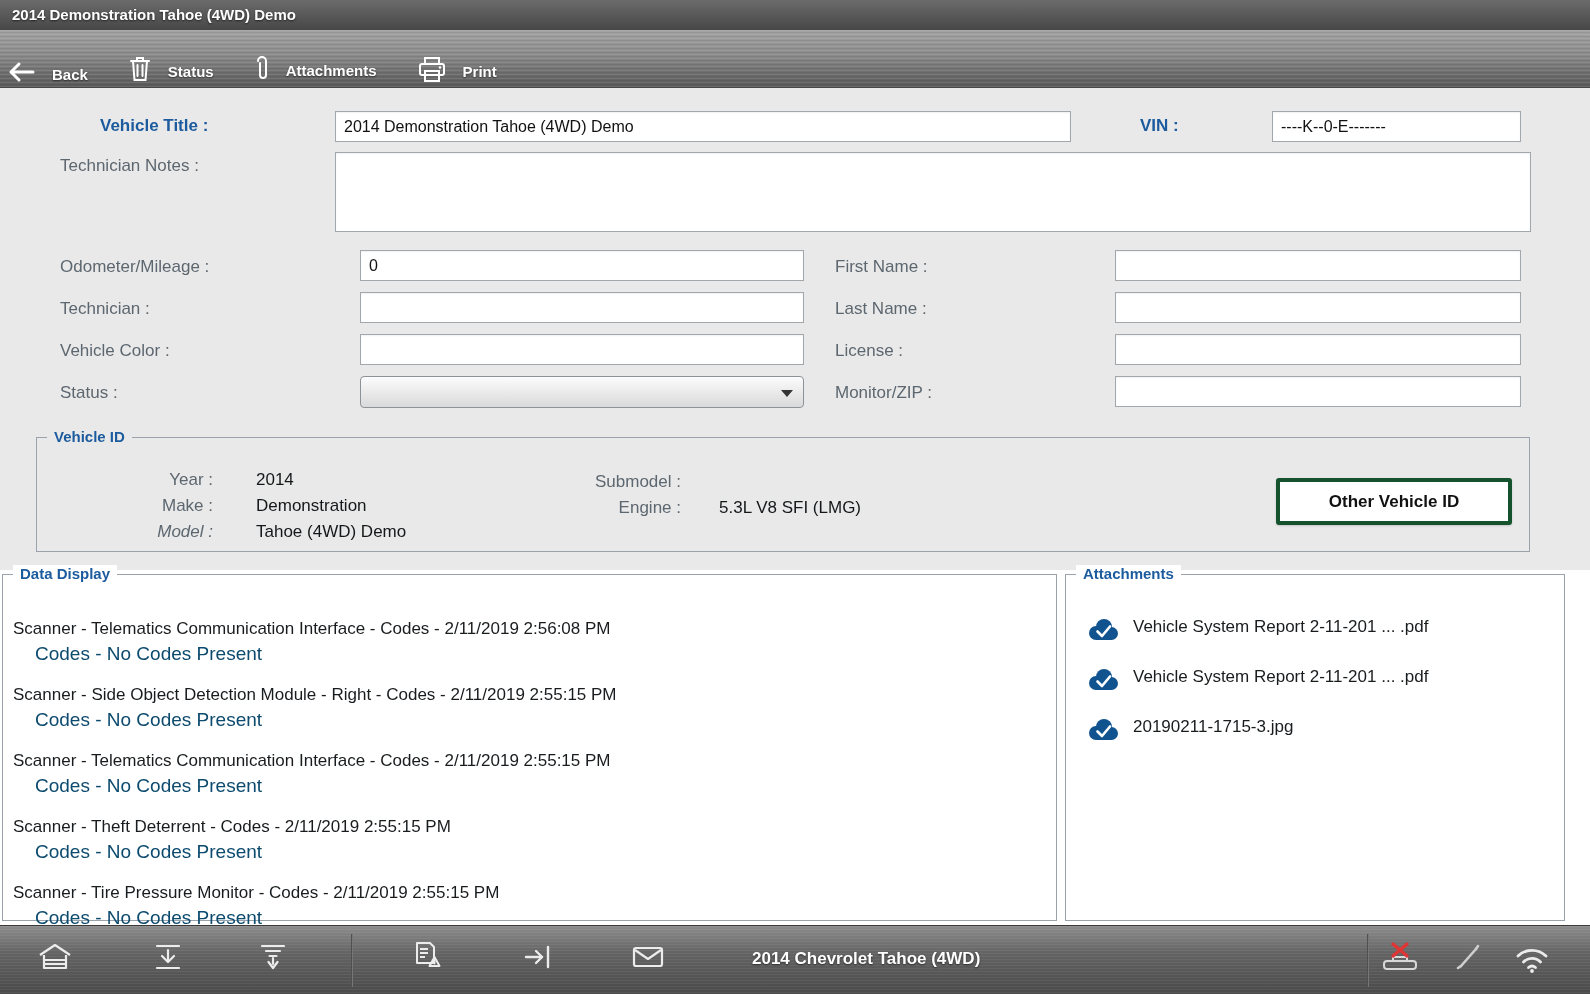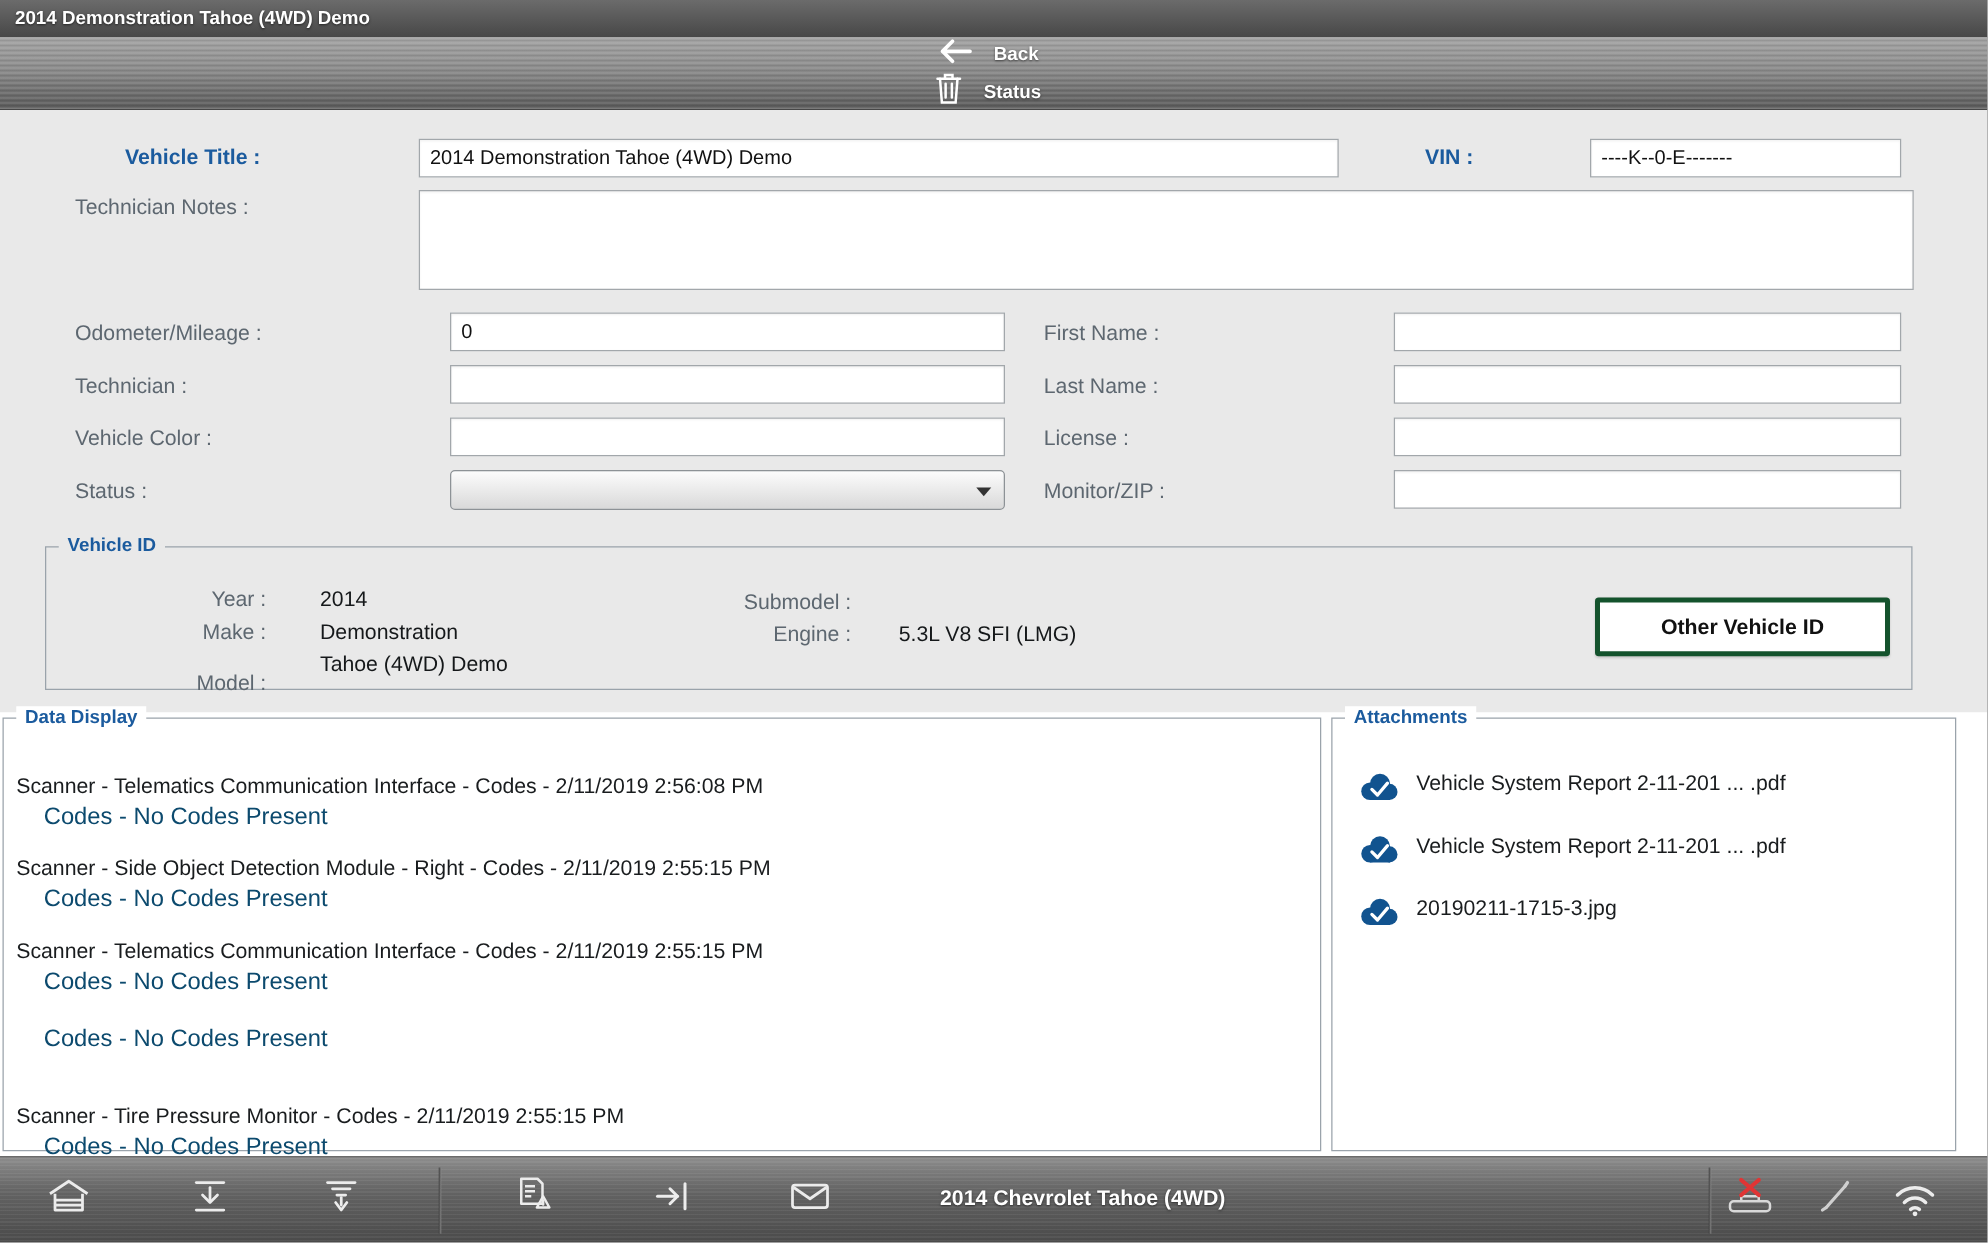--- a/index.html
+++ b/index.html
@@ -11,21 +11,21 @@
     background:linear-gradient(180deg,#6b6b6b,#474747);
     color:#fff;font-size:15px;font-weight:bold;line-height:30px;padding-left:12px;
     text-shadow:0 1px 2px rgba(0,0,0,.6);}
 
   
   .toolbar{position:absolute;left:0;top:30px;width:100%;height:58px;box-sizing:border-box;
     background:
       repeating-linear-gradient(180deg, rgba(255,255,255,.09) 0 1px, rgba(255,255,255,0) 1px 2px, rgba(0,0,0,.07) 2px 3px, rgba(0,0,0,0) 3px 4px),
       linear-gradient(180deg,#a3a3a3,#8a8a8a 45%,#6e6e6e 75%,#5a5a5a);
     border-bottom:1px solid #474747;
-    display:flex;align-items:center;padding-left:30px;flex-direction:column;}
+    display:flex;align-items:flex-end;padding-left:6px;}
   .tbtn{display:flex;align-items:center;gap:16px;margin-right:40px;cursor:pointer;}
   .tlabel{color:#fff;font-size:15px;font-weight:bold;text-shadow:0 1px 2px rgba(0,0,0,.55);}
 
   
   .form{position:absolute;left:0;top:88px;width:100%;height:482px;background:#e9e9e9;}
   .lbl{position:absolute;font-size:17px;color:#5d6770;text-align:left;white-space:nowrap;}
   .lbl.blue{color:#1b5b9e;font-weight:bold;}
   .inp{position:absolute;height:31px;background:#fff;border:1px solid #a2a7ab;box-sizing:border-box;
        font-family:inherit;font-size:16px;color:#111;padding:0 8px;box-shadow:inset 0 1px 2px rgba(0,0,0,.06);}
   .txt{position:absolute;background:#fff;border:1px solid #a2a7ab;box-sizing:border-box;font-family:inherit;
@@ -148,21 +148,21 @@
 
     <div class="lbl" style="left:835px;top:295px;width:250px;">Monitor/ZIP :</div>
     <input class="inp" style="left: 1115px; top: 288px; width: 406px;" value="">
 
     <div class="groupbox gb-gray" style="left:36px;top:349px;width:1494px;height:115px;">
       <span class="legend">Vehicle ID</span>
       <div class="vid-lbl" style="left:66px;top:32px;width:110px;">Year :</div>
       <div class="vid-val" style="left:219px;top:32px;">2014</div>
       <div class="vid-lbl" style="left:66px;top:58px;width:110px;">Make :</div>
       <div class="vid-val" style="left:219px;top:58px;">Demonstration</div>
-      <div class="vid-lbl" style="left:66px;top:99px;width:110px;">Model :</div>
+      <div class="vid-lbl" style="left:66px;top:84px;width:110px;font-style:italic;">Model :</div>
       <div class="vid-val" style="left:219px;top:84px;">Tahoe (4WD) Demo</div>
       <div class="vid-lbl" style="left:494px;top:34px;width:150px;">Submodel :</div>
       <div class="vid-val" style="left:682px;top:34px;"></div>
       <div class="vid-lbl" style="left:494px;top:60px;width:150px;">Engine :</div>
       <div class="vid-val" style="left:682px;top:60px;">5.3L V8 SFI (LMG)</div>
       <button class="other-btn">Other Vehicle ID</button>
     </div>
   </div>
 
   <div class="lower">
@@ -175,20 +175,21 @@
       </div>
       <div class="dd-entry" style="top:110px;">
         <div class="dd-title">Scanner - Side Object Detection Module - Right - Codes - 2/11/2019 2:55:15 PM</div>
         <div class="dd-detail">Codes - No Codes Present</div>
       </div>
       <div class="dd-entry" style="top:176px;">
         <div class="dd-title">Scanner - Telematics Communication Interface - Codes - 2/11/2019 2:55:15 PM</div>
         <div class="dd-detail">Codes - No Codes Present</div>
       </div>
       <div class="dd-entry" style="top:242px;">
+        <div class="dd-title">Scanner - Theft Deterrent - Codes - 2/11/2019 2:55:15 PM</div>
         <div class="dd-detail">Codes - No Codes Present</div>
       </div>
       <div class="dd-entry" style="top:308px;">
         <div class="dd-title">Scanner - Tire Pressure Monitor - Codes - 2/11/2019 2:55:15 PM</div>
         <div class="dd-detail">Codes - No Codes Present</div>
       </div>
     </div>
 
     <div class="groupbox gb-white" style="left:1065px;top:4px;width:500px;height:347px;">
       <span class="legend">Attachments</span>

